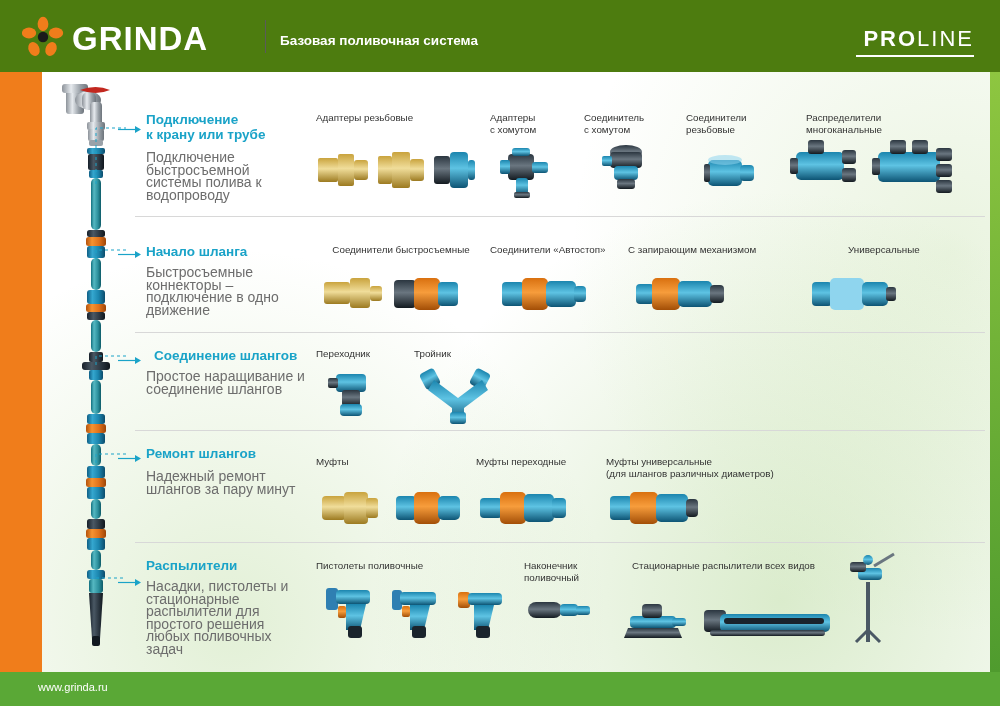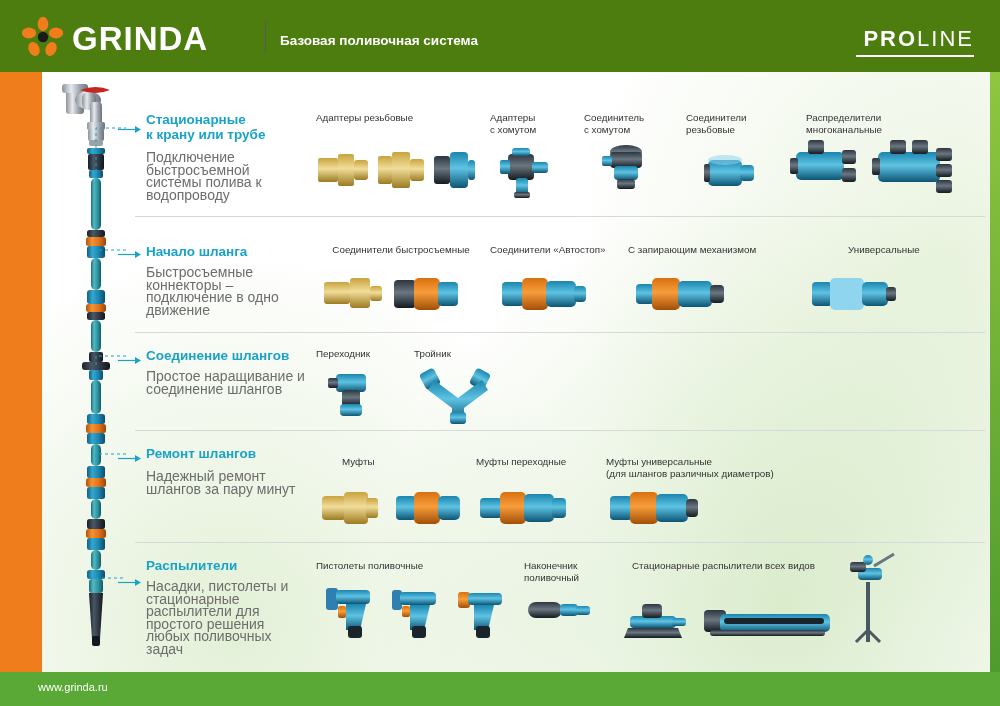--- a/index.html
+++ b/index.html
@@ -236,21 +236,21 @@
         <rect x="29" y="499" width="14" height="14" rx="3" fill="url(#teal)"></rect>
         <path d="M29 513 l14 0 l-3 46 l-8 0 z" fill="url(#dark)"></path>
         <rect x="32" y="556" width="8" height="10" rx="2" fill="#11181f"></rect>
       </g>
     </svg>
   </div>
 
   <div class="sec-divider" style="top:216px;"></div>
 
   <div class="sec-title" style="top:112px;">
-    <div>Стационарные</div>
+    <div>Подключение</div>
     <div>к крану или трубе</div>
   </div>
   <div class="sec-desc" style="top:151px;">Подключение быстросъемной системы полива к водопроводу</div>
   <div class="arrow" style="left:118px; top:120px;">
     <svg width="24" height="9" viewBox="0 0 24 9">
         <path d="M0 4.5 H17" stroke="#1aa3c8" stroke-width="1.2" fill="none"></path>
         <path d="M17 1 L23 4.5 L17 8 Z" fill="#1aa3c8"></path>
       </svg>
   </div>
 
@@ -416,21 +416,21 @@
     <g>
       <rect x="6" y="14" width="20" height="24" rx="4" fill="url(#blueH)"></rect>
       <rect x="24" y="10" width="34" height="32" rx="5" fill="#8fd5ee"></rect>
       <rect x="56" y="14" width="26" height="24" rx="5" fill="url(#blueH)"></rect>
       <rect x="80" y="19" width="10" height="14" rx="3" fill="url(#darkH)"></rect>
     </g>
   </svg>
 
   <div class="sec-divider" style="top:430px;"></div>
 
-  <div class="sec-title" style="top:348px;">
+  <div class="sec-title" style="top:348px;margin-left:8px;">
     <div>Соединение шлангов</div>
   </div>
   <div class="sec-desc" style="top:370px;">Простое наращивание и соединение шлангов</div>
   <div class="arrow" style="left:118px; top:351px;">
     <svg width="24" height="9" viewBox="0 0 24 9">
         <path d="M0 4.5 H17" stroke="#1aa3c8" stroke-width="1.2" fill="none"></path>
         <path d="M17 1 L23 4.5 L17 8 Z" fill="#1aa3c8"></path>
       </svg>
   </div>
   <svg style="position:absolute; left:92px; top:349px;" width="36" height="20">
@@ -467,21 +467,21 @@
   <div class="arrow" style="left:118px; top:449px;">
     <svg width="24" height="9" viewBox="0 0 24 9">
         <path d="M0 4.5 H17" stroke="#1aa3c8" stroke-width="1.2" fill="none"></path>
         <path d="M17 1 L23 4.5 L17 8 Z" fill="#1aa3c8"></path>
       </svg>
   </div>
   <svg style="position:absolute; left:92px; top:447px;" width="36" height="20">
     <path d="M4 16 L4 7 L34 7" stroke="#1aa3c8" stroke-width="1" fill="none" stroke-dasharray="3 3"></path>
   </svg>
 
-  <div class="col-title" style="left:316px; top:456px; width:100px;margin-left:26px;">Муфты</div>
+  <div class="col-title" style="left:316px; top:456px; width:100px;">Муфты</div>
   <div class="col-title" style="left:476px; top:456px; width:140px;">Муфты переходные</div>
   <div class="col-title" style="left:606px; top:456px; width:220px; white-space:pre-line;">Муфты универсальные
 (для шлангов различных диаметров)</div>
 
   <svg class="fig" style="left:316px; top:482px;" width="150" height="52">
     <g>
       <rect x="6" y="14" width="24" height="24" rx="4" fill="url(#brass)"></rect>
       <rect x="28" y="10" width="24" height="32" rx="4" fill="url(#brass)"></rect>
       <rect x="50" y="16" width="12" height="20" rx="3" fill="url(#brass)"></rect>
     </g>

